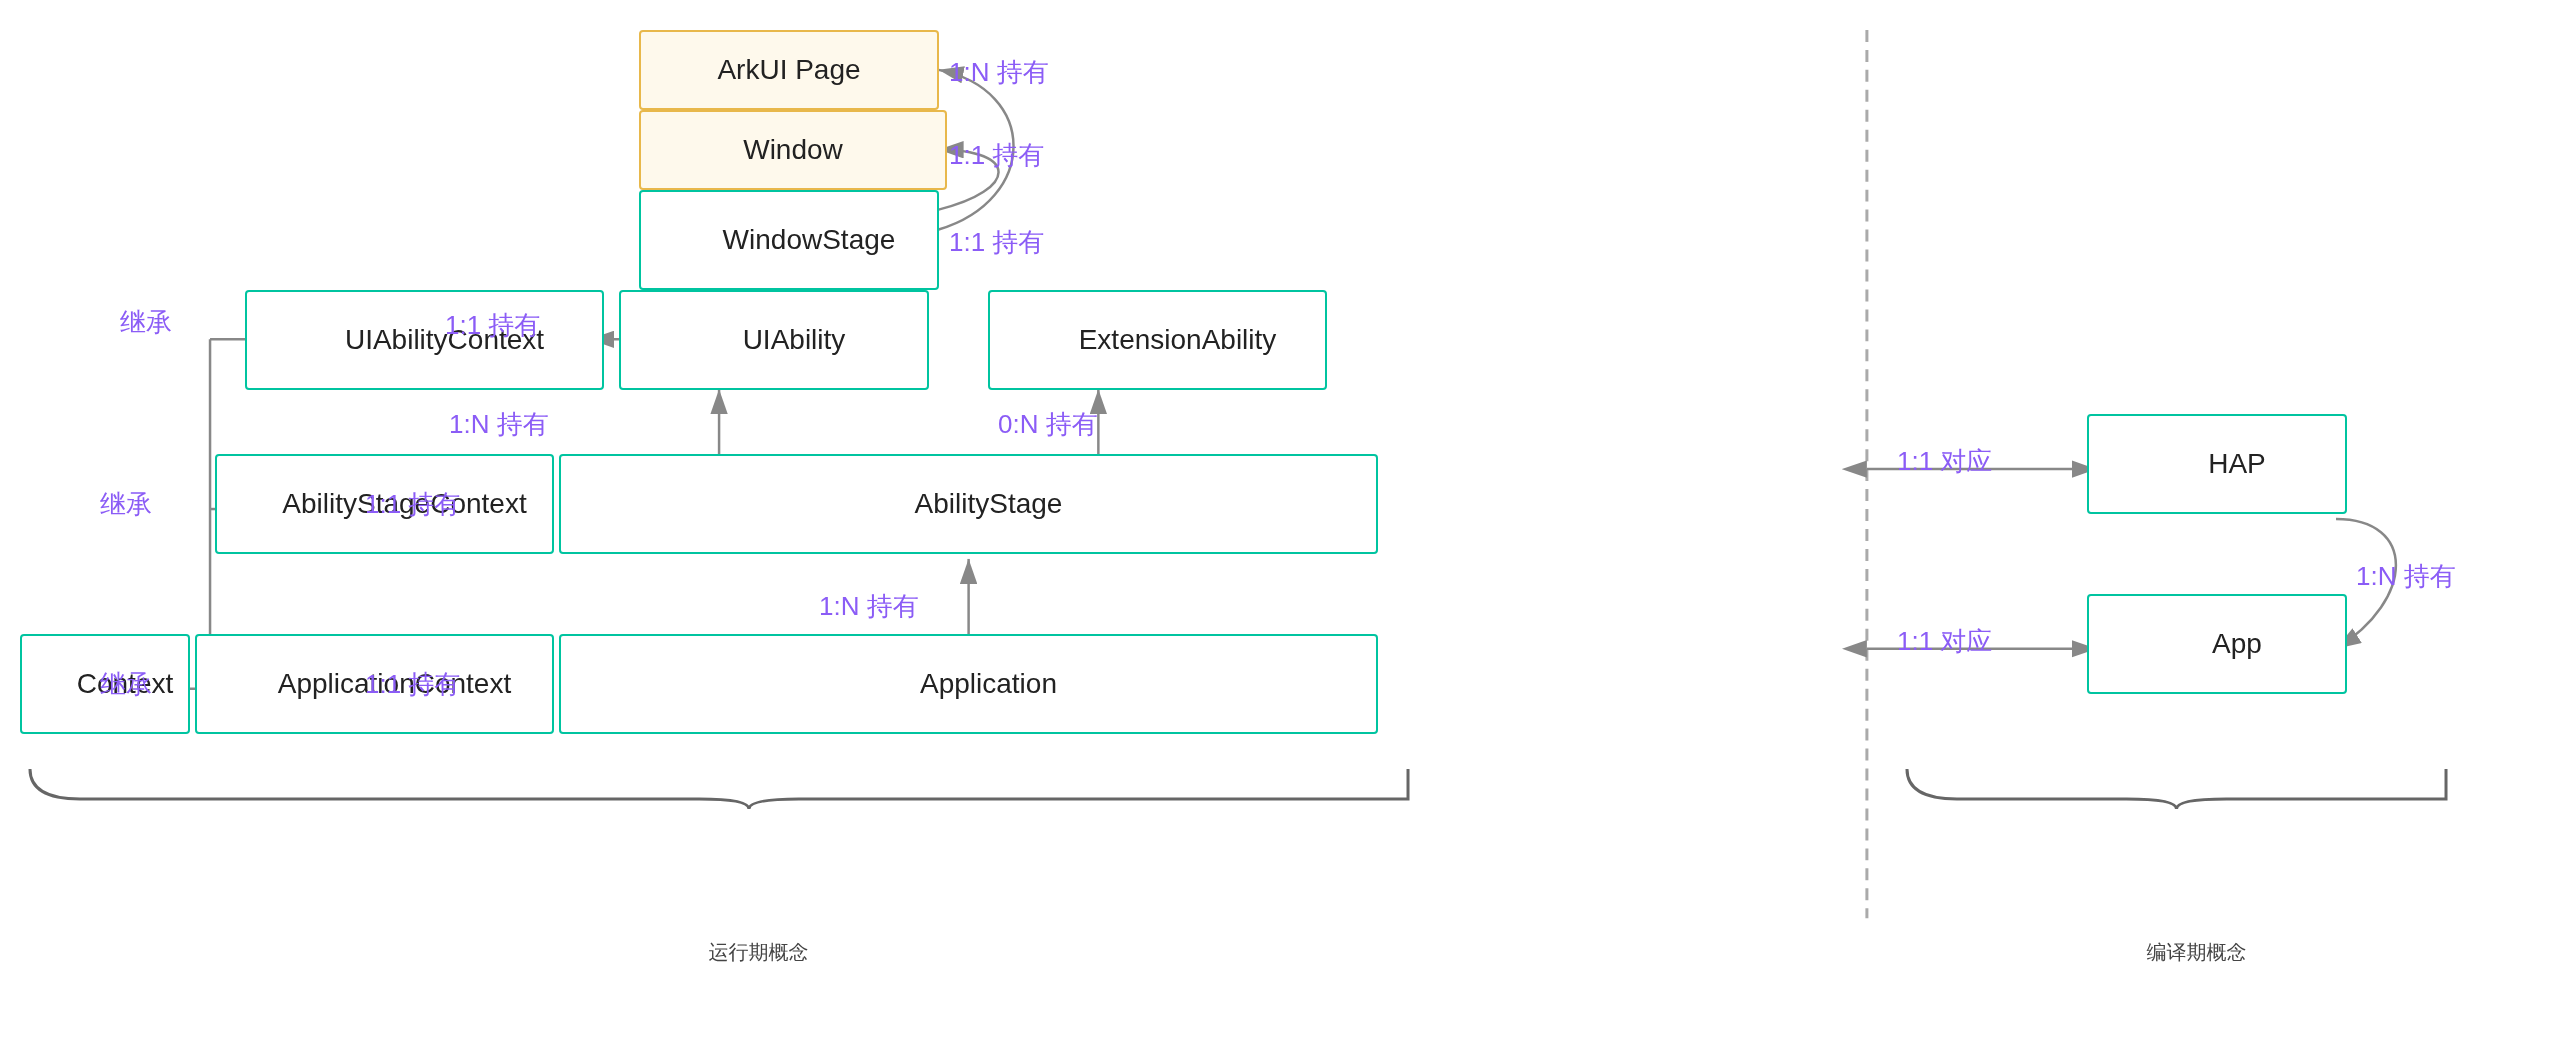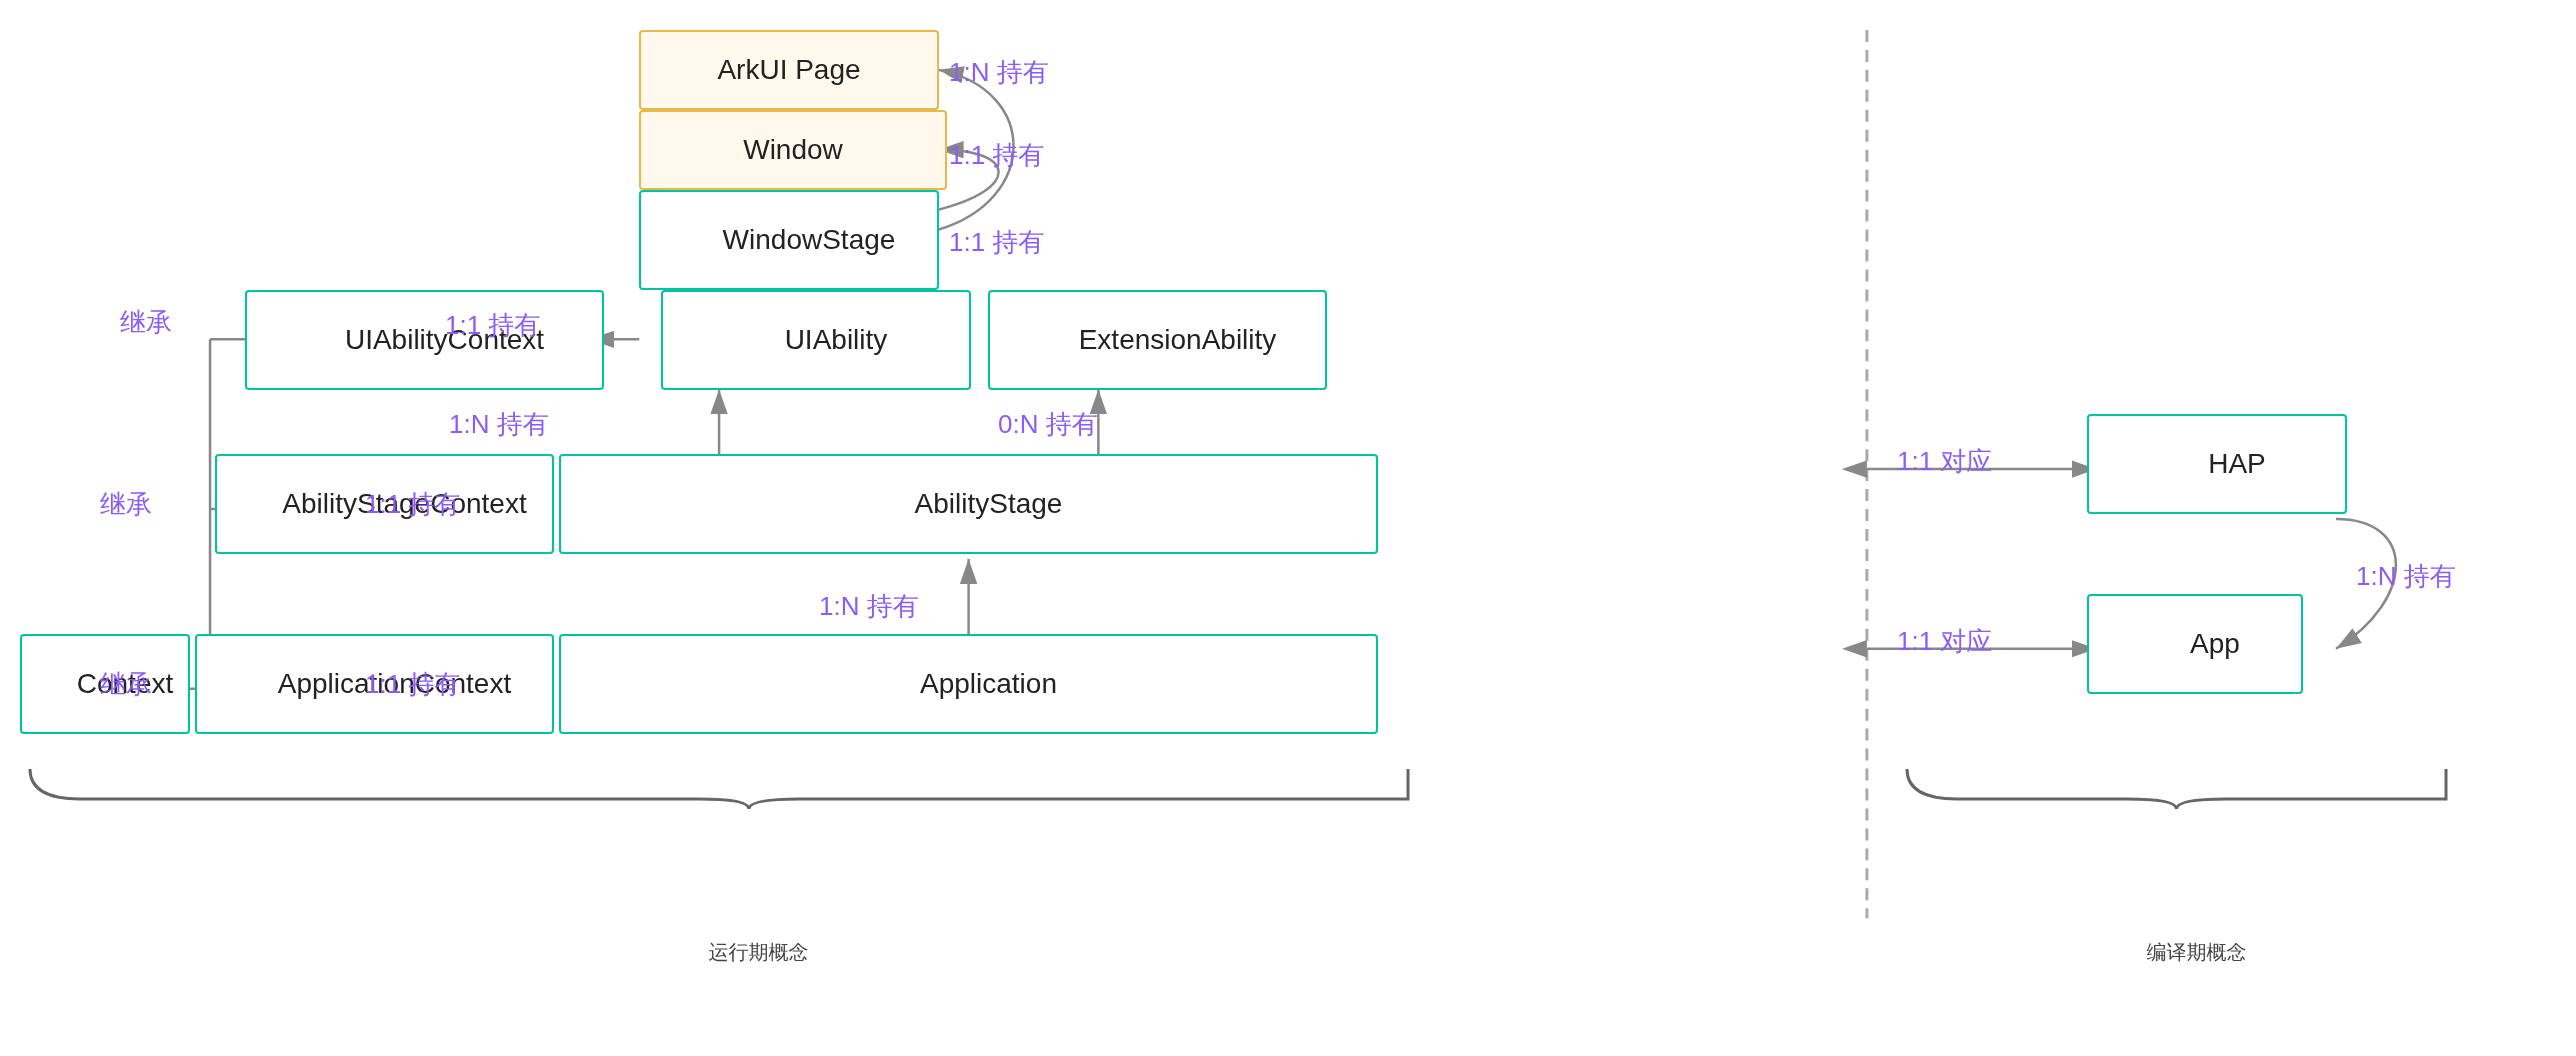--- a/index.html
+++ b/index.html
@@ -117,21 +117,21 @@
     <span>ArkUI Page</span>
   </div>
   <div class="box box-yellow" style="left:639px; top:110px; width:308px; height:80px;">
     <span>Window</span>
   </div>
 
   <div class="box box-teal" style="left:639px; top:190px; width:300px; height:100px;">
     <span>WindowStage</span>
   </div>
 
-  <div class="box box-teal" style="left:619px; top:290px; width:310px; height:100px;margin-left:42px;">
+  <div class="box box-teal" style="left:619px; top:290px; width:310px; height:100px;">
     <span>UIAbility</span>
   </div>
 
   <div class="box box-teal" style="left:988px; top:290px; width:339px; height:100px;">
     <span>ExtensionAbility</span>
   </div>
 
   <div class="box box-teal" style="left:245px; top:290px; width:359px; height:100px;">
     <span>UIAbilityContext</span>
   </div>
@@ -153,21 +153,21 @@
   </div>
 
   <div class="box box-teal" style="left:195px; top:634px; width:359px; height:100px;">
     <span>ApplicationContext</span>
   </div>
 
   <div class="box box-teal" style="left:2087px; top:414px; width:260px; height:100px;">
     <span>HAP</span>
   </div>
 
-  <div class="box box-teal" style="left:2087px; top:594px; width:216px; height:100px;">
+  <div class="box box-teal" style="left:2087px; top:594px; width:260px; height:100px;">
     <span>App</span>
   </div>
 
   <div class="label" style="left:949px; top:55px;">1:N 持有</div>
 
   <div class="label" style="left:949px; top:138px;">1:1 持有</div>
 
   <div class="label" style="left:949px; top:225px;">1:1 持有</div>
 
   <div class="label" style="left:445px; top:308px;">1:1 持有</div>

